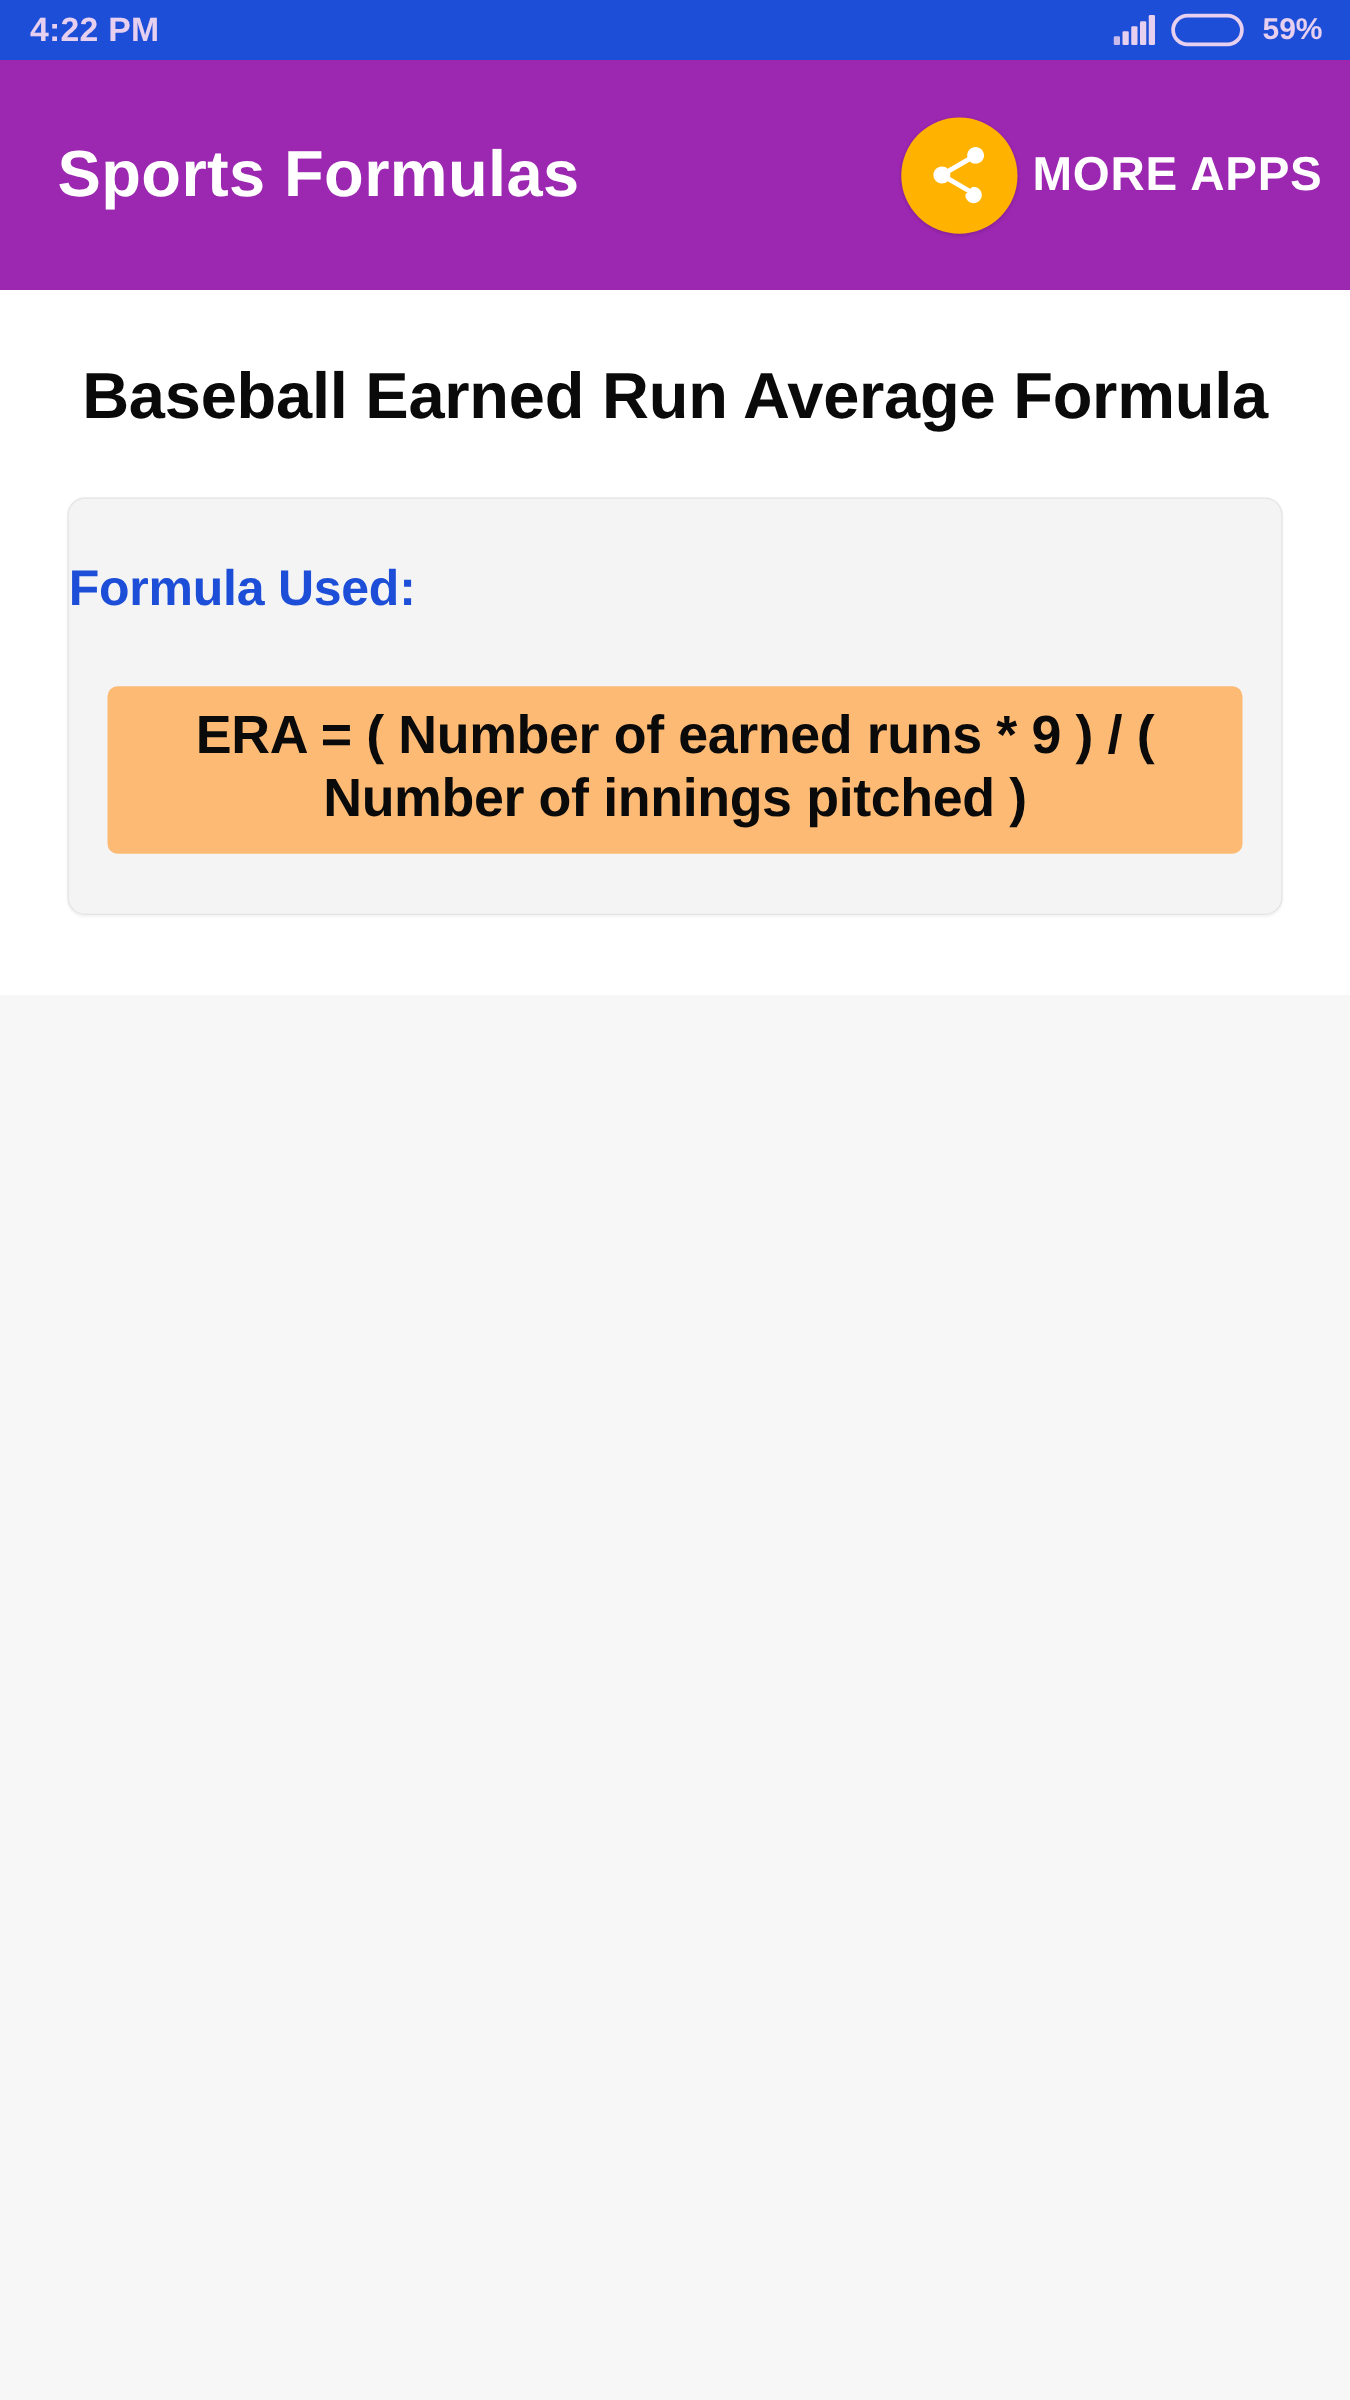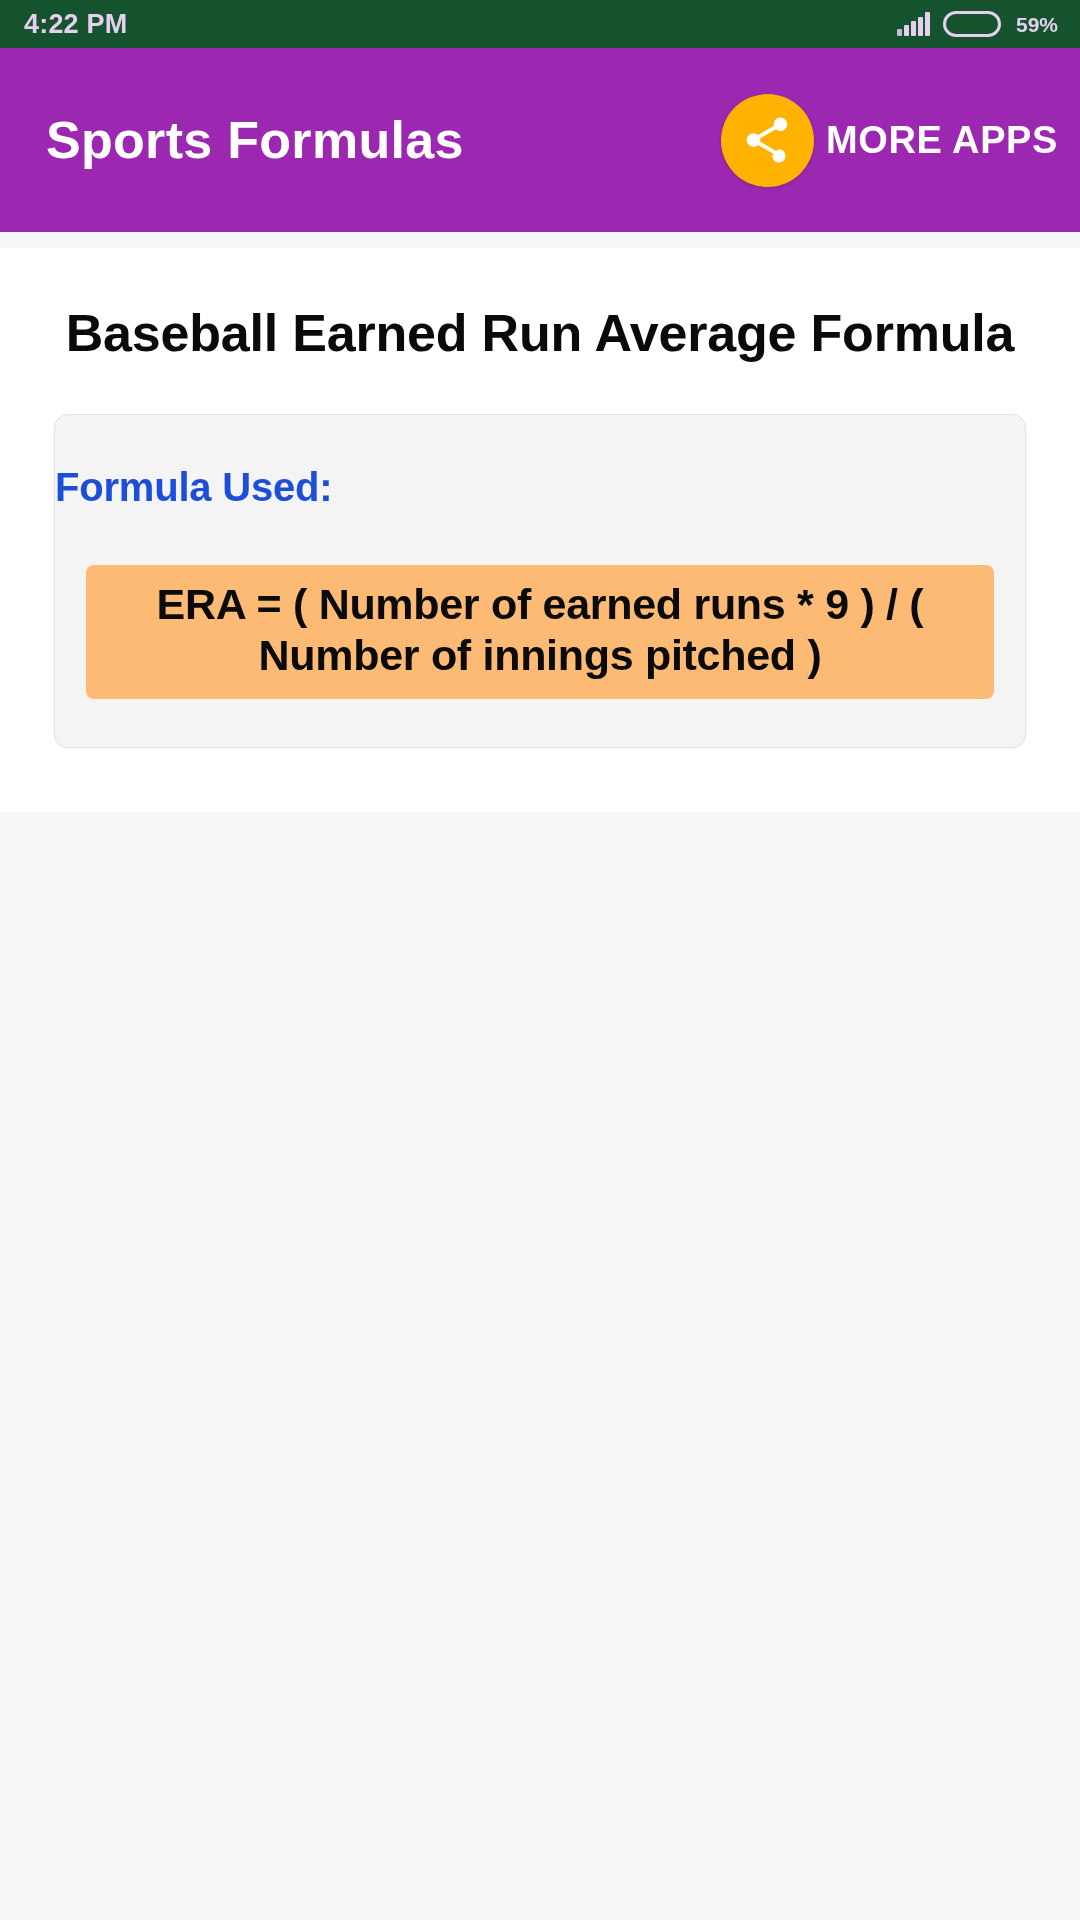--- a/index.html
+++ b/index.html
@@ -6,21 +6,21 @@
   html, body {
     width:1080px; height:1920px;
     background:#f7f7f7;
     font-family:"Liberation Sans", sans-serif;
     overflow:hidden;
   }
 
   
   .status-bar{
     height:48px; width:100%;
-    background:#14532d;
+    background:#1d4ed8;
     display:flex; align-items:center; justify-content:space-between;
     padding:0 22px 0 24px;
   }
   .status-time{
     color:#E6CFEF; font-size:27px; font-weight:bold;
     letter-spacing:.2px; line-height:1;
   }
   .status-right{ display:flex; align-items:center; gap:13px; }
 
   .signal-icon{ display:flex; align-items:flex-end; gap:2.5px; height:24px; }
@@ -32,21 +32,21 @@
   .signal-icon i:nth-child(5){ height:24px;}
 
   .battery-icon{
     width:58px; height:26px; border:3px solid #E6CFEF;
     border-radius:13px; position:relative; padding:2.5px;
   }
   .battery-icon .fill{
     height:100%; width:59%; background:#E6CFEF; border-radius:9px;
   }
   .battery-pct{
-    color:#E6CFEF; font-size:21px; font-weight:bold; line-height:1;
+    color:#E6CFEF; font-size:24px; font-weight:bold; line-height:1;
     margin-left:2px;
   }
 
   
   .app-bar{
     height:184px; width:100%;
     background:#9C27B0;
     display:flex; align-items:center;
     padding:0 22px 0 46px;
     position:relative;
@@ -75,21 +75,20 @@
   .content{
     background:#ffffff;
     width:100%;
     padding:0 0 64px 0;
   }
   .page-heading{
     font-size:52px; font-weight:bold; color:#0a0a0a;
     text-align:center; letter-spacing:-.2px;
     padding:56px 28px 0 28px;
     line-height:1.12;
-    margin-top:16px;
   }
 
   .formula-card{
     margin:52px 54px 0 54px;
     background:#f4f4f4;
     border:1px solid #e4e4e4;
     border-radius:14px;
     box-shadow:0 1px 2px rgba(0,0,0,.05);
     padding:50px 0 48px 0;
   }

